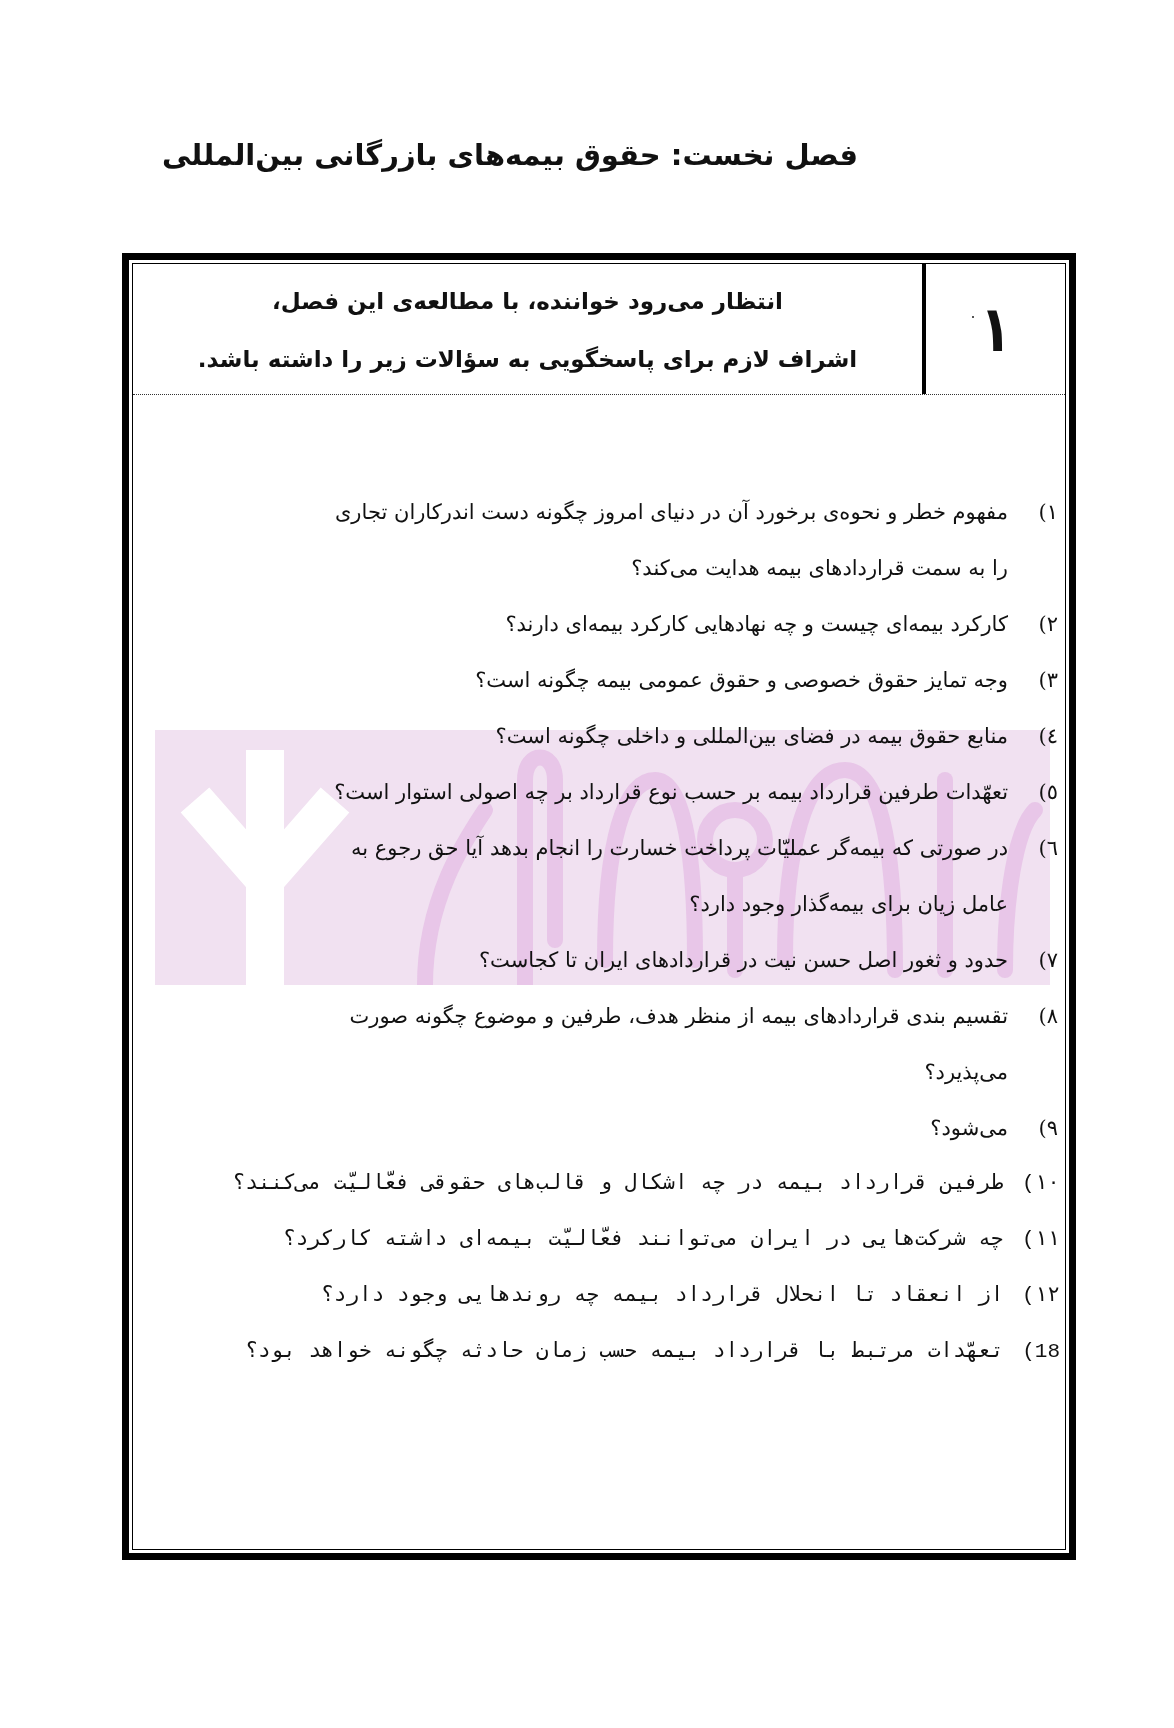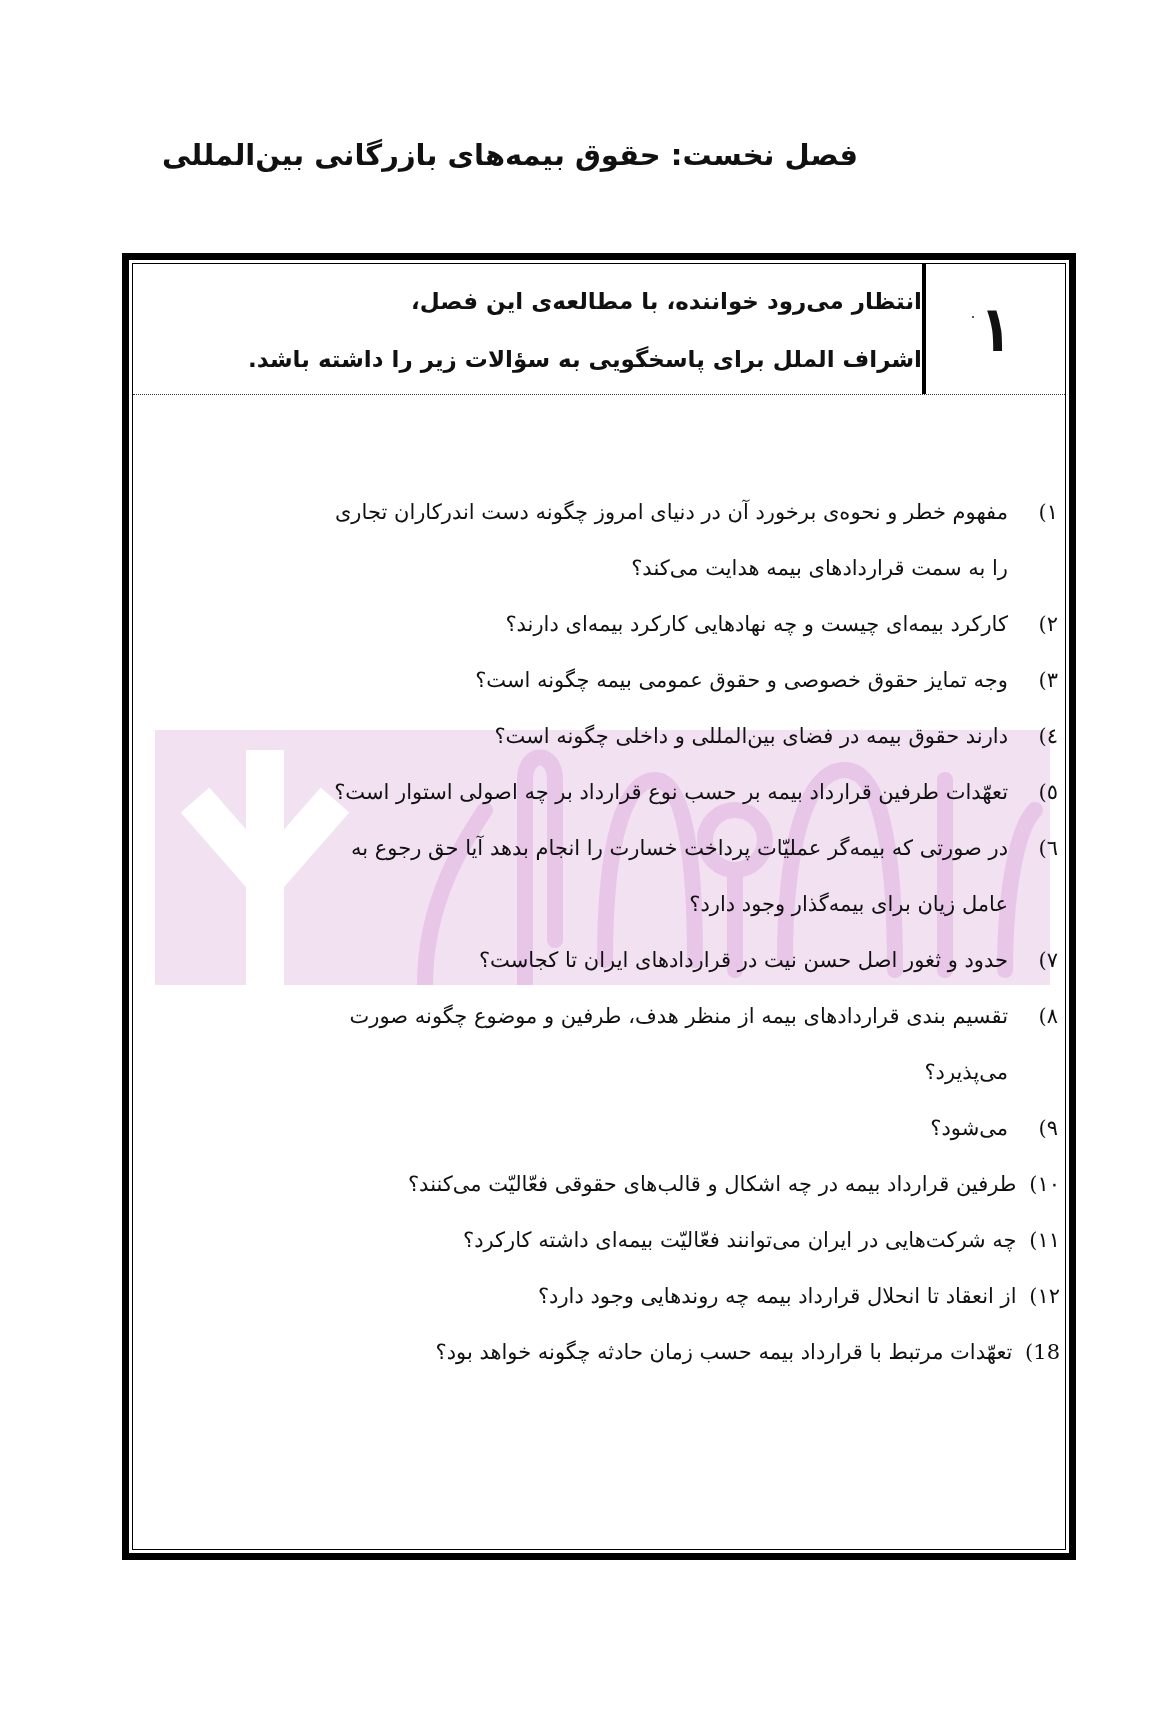--- a/index.html
+++ b/index.html
@@ -31,37 +31,37 @@
     }
     .chapter-number {
       font-family: "DejaVu Sans", sans-serif; font-weight: bold; font-size: 64px; line-height: 1;
       transform: scaleX(0.8);
     }
     .chapter-dot {
       position: absolute; left: 46px; top: 52px; width: 2px; height: 2px; background: #555;
     }
     .header-text {
       position: absolute; left: 0; right: 143px; top: 0; height: 130px;
-      direction: rtl; font-family: "DejaVu Sans", sans-serif;
+      direction: rtl; text-align: center; font-family: "DejaVu Sans", sans-serif;
       font-weight: bold; font-size: 23px; line-height: 58px; padding-top: 8px; box-sizing: border-box;
     }
     .header-text div { display: block; }
     .watermark {
       position: absolute; left: 155px; top: 730px; width: 895px; height: 255px;
       background: #f1e1f1; z-index: 0;
     }
     .wm-branch { position: absolute; left: 0; top: 0; width: 220px; height: 255px; }
     .wm-logo { position: absolute; left: 250px; top: -10px; width: 640px; height: 265px; }
     .questions {
       position: absolute; left: 140px; top: 484px; width: 920px; direction: rtl;
       font-family: "DejaVu Serif", serif; font-size: 21px; line-height: 56px; z-index: 1;
     }
     .q { position: relative; padding-right: 52px; text-align: justify; text-align-last: right; }
     .q .num { position: absolute; right: 2px; top: 0; }
-    .q.wide { padding-right: 0; }
+    .q.wide { padding-right: 0; font-family: Liberation Mono, monospace; }
     .q.wide .num { position: static; margin-left: 6px; }
     .q .line2 { display: block; }
   </style>
 </head>
 <body>
 
 <div class="page-title">فصل نخست: حقوق بیمه‌های بازرگانی بین‌المللی</div>
 
 <div class="watermark">
   <svg class="wm-branch" viewBox="0 0 220 255">
@@ -79,21 +79,21 @@
       <path d="M600 250 C600 180 610 110 630 90"></path>
     </g>
   </svg>
 </div>
 
 <div class="frame">
   <div class="frame-inner">
     <div class="header-row">
       <div class="header-text">
         <div>انتظار می‌رود خواننده، با مطالعه‌ی این فصل،</div>
-        <div>اشراف الملل برای پاسخگویی به سؤالات زیر را داشته باشد.</div>
+        <div>اشراف لازم برای پاسخگویی به سؤالات زیر را داشته باشد.</div>
       </div>
       <div class="chapter-number-cell">
         <span class="chapter-dot"></span>
         <span class="chapter-number">۱</span>
       </div>
     </div>
   </div>
 </div>
 
 <div class="questions">
@@ -105,21 +105,21 @@
   <div class="q">
     <span class="num">۲)</span>
     <span>کارکرد بیمه‌ای چیست و چه نهادهایی کارکرد بیمه‌ای دارند؟</span>
   </div>
   <div class="q">
     <span class="num">۳)</span>
     <span>وجه تمایز حقوق خصوصی و حقوق عمومی بیمه چگونه است؟</span>
   </div>
   <div class="q">
     <span class="num">٤)</span>
-    <span>دارند حقوق بیمه در فضای بین‌المللی و داخلی چگونه است؟</span>
+    <span>منابع حقوق بیمه در فضای بین‌المللی و داخلی چگونه است؟</span>
   </div>
   <div class="q">
     <span class="num">٥)</span>
     <span>تعهّدات طرفین قرارداد بیمه بر حسب نوع قرارداد بر چه اصولی استوار است؟</span>
   </div>
   <div class="q">
     <span class="num">٦)</span>
     <span>در صورتی که بیمه‌گر عملیّات پرداخت خسارت را انجام بدهد آیا حق رجوع به</span>
     <span class="line2">عامل زیان برای بیمه‌گذار وجود دارد؟</span>
   </div>

